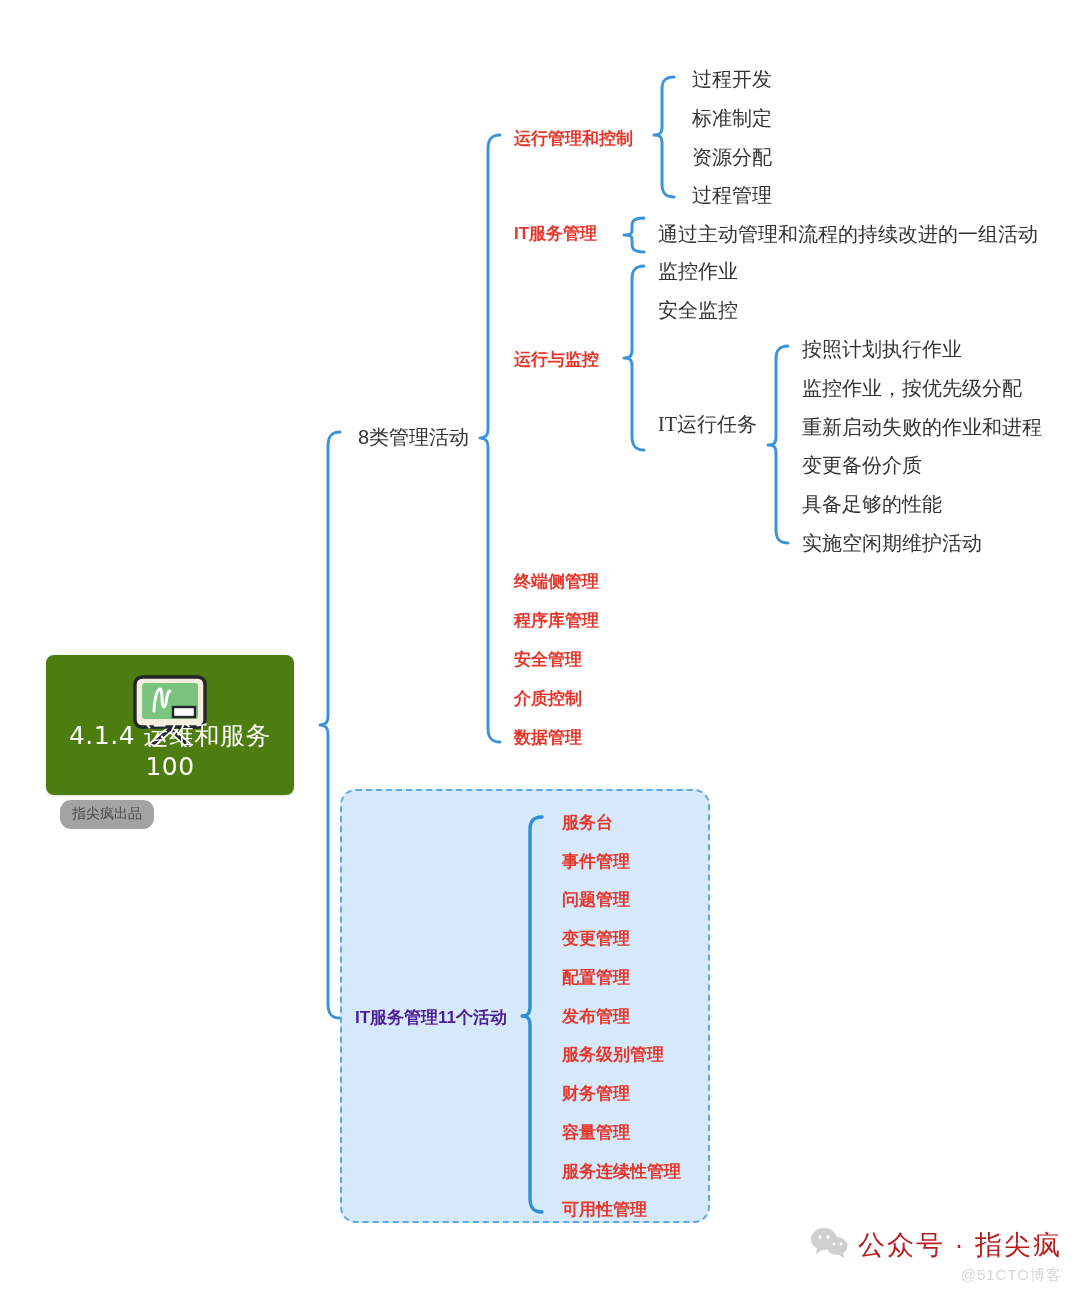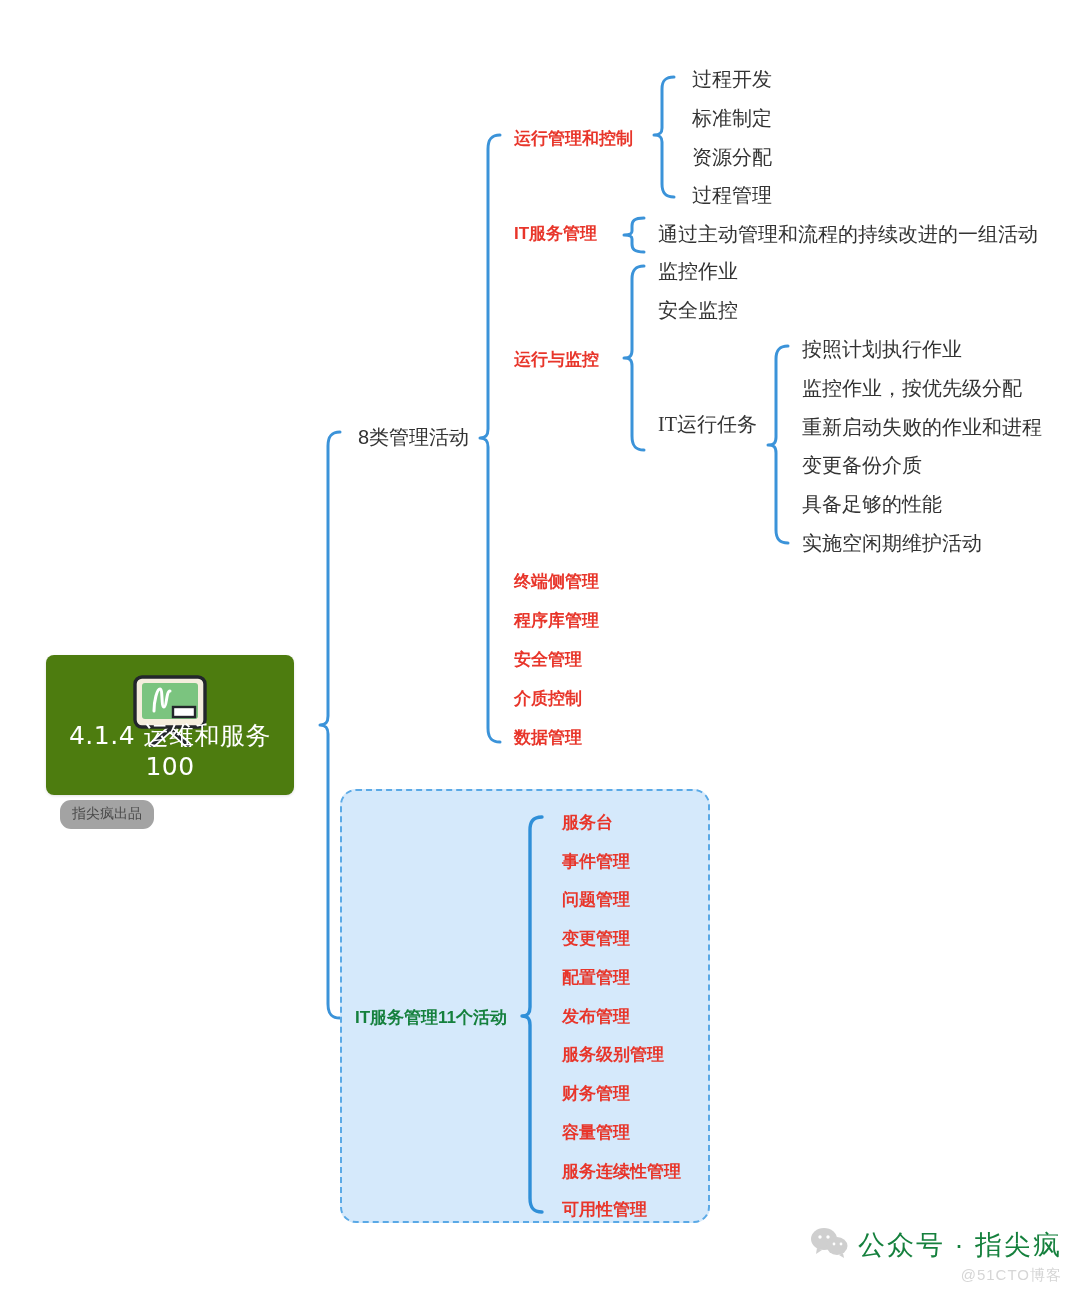--- a/index.html
+++ b/index.html
@@ -13,21 +13,21 @@
 
   
   .node{
     position:absolute;
     white-space:nowrap;
     line-height:1;
     transform:translateY(-50%);
   }
   .node.red{color:#e8352a;font-weight:bold;font-size:17px;}
   .node.black{color:#333333;font-size:20px;font-weight:500;}
-  .node.blackbold{color:#15803d;font-size:17px;font-weight:bold;}
+  .node.blackbold{color:#4c1d95;font-size:17px;font-weight:bold;}
 
   
   .bracket{position:absolute;}
   .bracket svg{display:block;overflow:visible;}
 
   
   .root-node{
     position:absolute;
     left:46px;top:655px;
     width:248px;height:140px;
@@ -77,21 +77,21 @@
     font-weight:bold;
     display:flex;align-items:center;justify-content:center;
     box-sizing:border-box;
     padding-bottom:1px;
   }
 
   
   .watermark{
     position:absolute;right:18px;bottom:36px;
     display:flex;gap:10px;
-    color:#15803d;
+    color:#b91c1c;
   }
   .wm-text{font-size:27px;letter-spacing:2px;}
   .wm-sub{
     position:absolute;right:18px;bottom:14px;
     color:#d6d6d6;font-size:15px;letter-spacing:1px;
   }
 </style>
 </head>
 <body>
 

